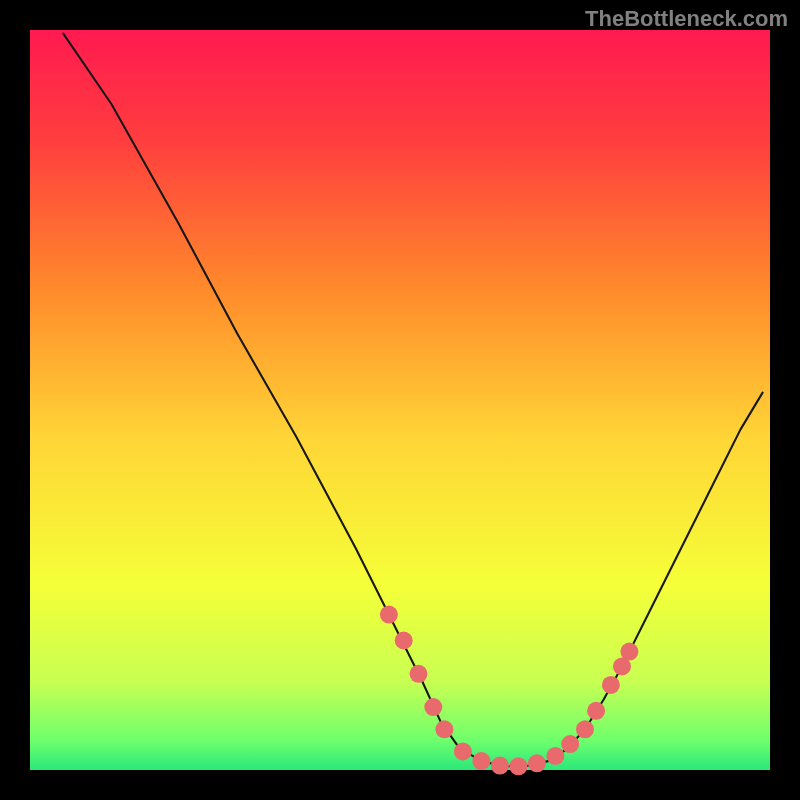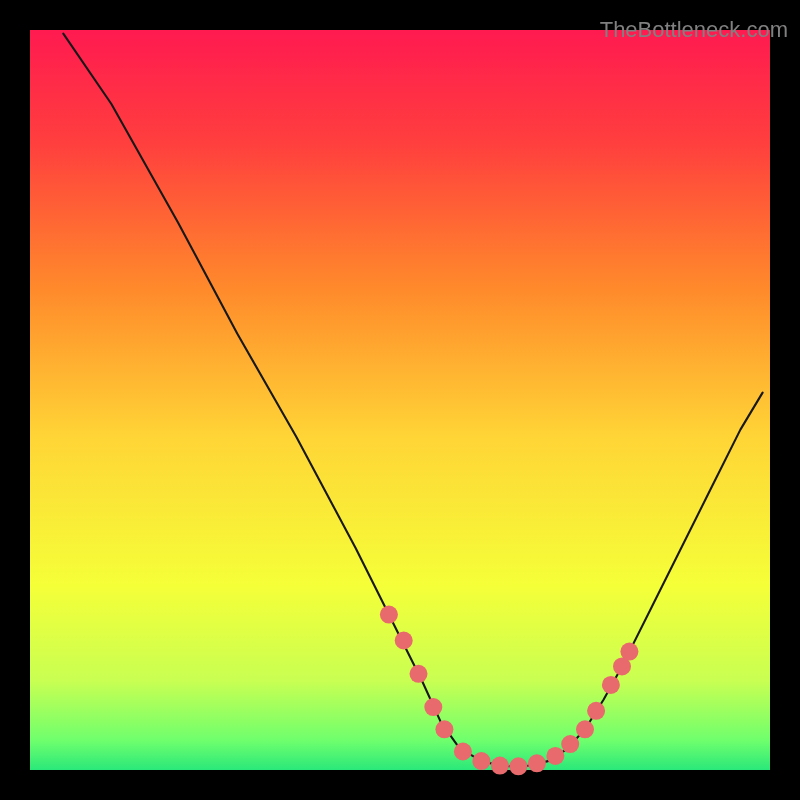--- a/index.html
+++ b/index.html
@@ -21,23 +21,22 @@
       width: 800px;
       height: 800px;
     }
     .watermark {
       position: absolute;
       top: 6px;
       right: 12px;
       color: #808080;
       font-family: Arial, sans-serif;
       font-size: 22px;
-      font-weight: 400;
+      font-weight: 700;
       z-index: 10;
-      margin-top: 11px;
     }
     svg {
       display: block;
     }
   </style>
 </head>
 <body>
 
 <div class="chart-container">
   <svg id="chart-svg" width="800" height="800" viewBox="0 0 800 800">

